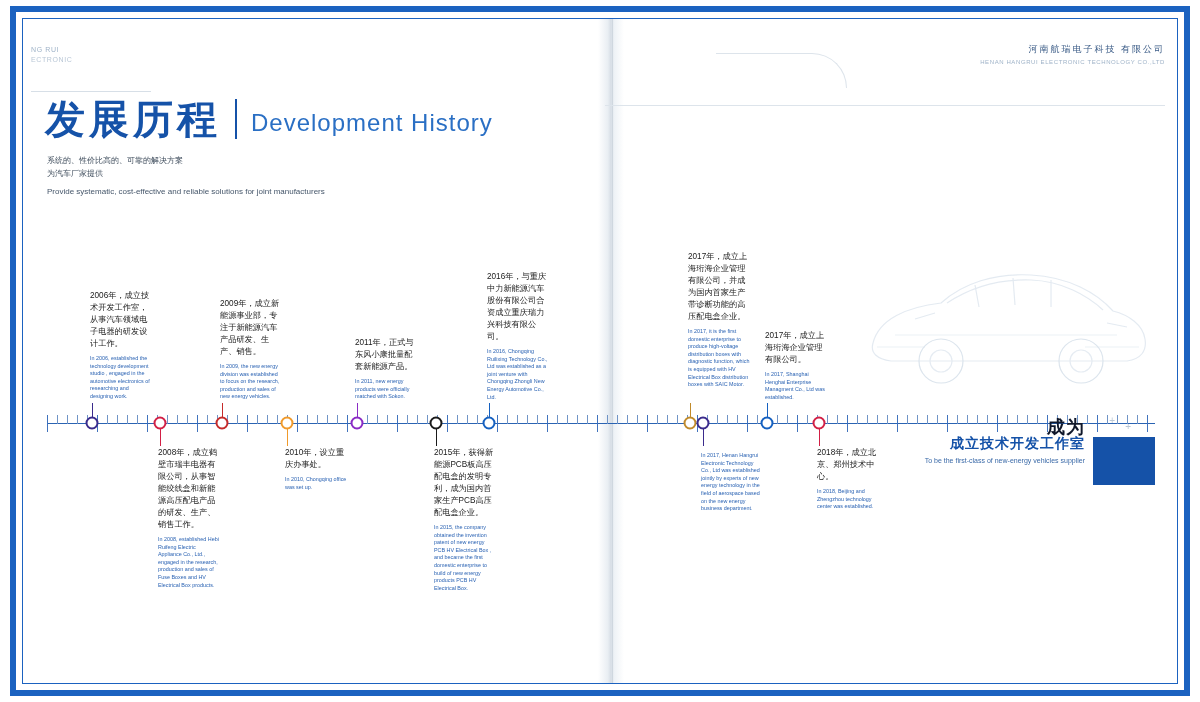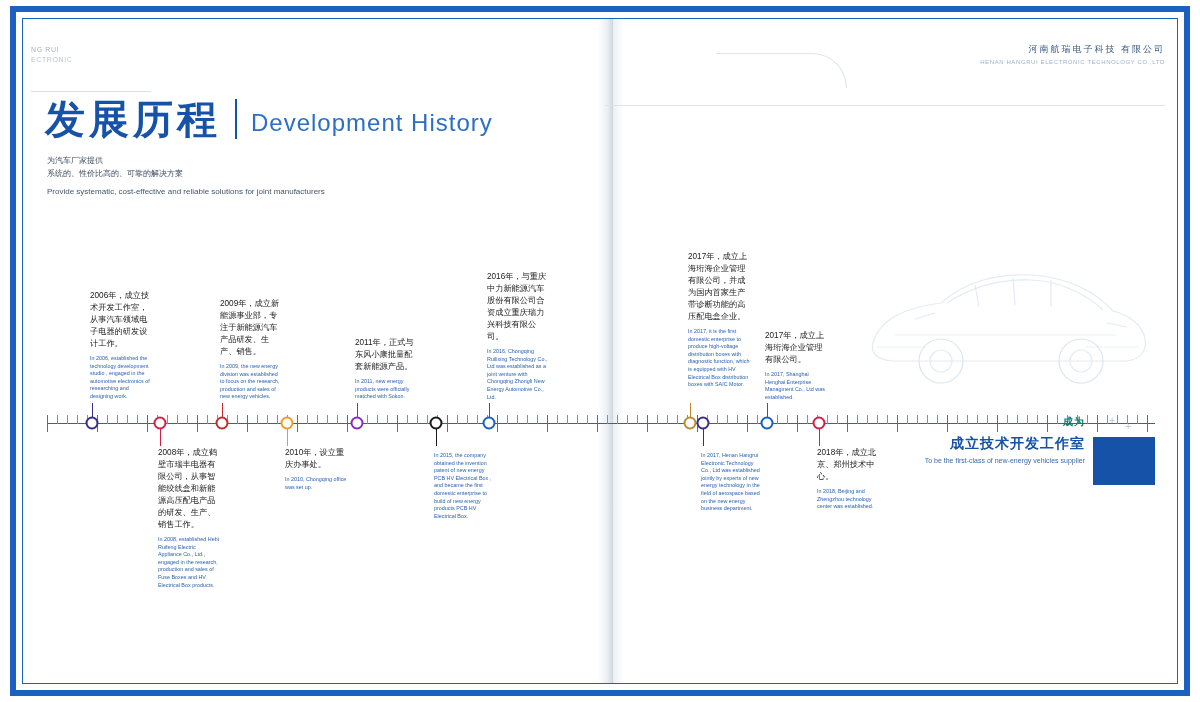--- a/index.html
+++ b/index.html
@@ -58,21 +58,21 @@
   .card.above{text-align:left;}
   .card.below{text-align:left;}
 
   
   .car{position:absolute;right:22px;top:196px;width:300px;height:200px;opacity:.5;}
   .car svg{display:block;}
 
   
   .banner{position:absolute;right:22px;top:418px;width:248px;height:48px;}
   .banner .bar{position:absolute;right:0;top:0;width:62px;height:48px;background:#1552a8;}
-  .banner .cn1{position:absolute;right:70px;top:-22px;font-size:10px;font-weight:bold;color:#0f766e;letter-spacing:1px;}
+  .banner .cn1{position:absolute;right:70px;top:-22px;font-size:18px;font-weight:bold;color:#0f172a;letter-spacing:1px;}
   .banner .cn2{position:absolute;right:70px;top:-2px;font-size:14px;font-weight:bold;color:#1552a8;letter-spacing:1px;white-space:nowrap;}
   .banner .en{position:absolute;right:70px;top:20px;font-size:7px;color:#3b6aa8;white-space:nowrap;}
 
   .plus{position:absolute;color:#b9c7d6;font-size:10px;}
 </style>
 </head>
 <body>
 
 <div class="page">
 
@@ -97,22 +97,22 @@
     </div>
     <div class="hdr-arc"></div>
 
     <div class="title-wrap">
       <div class="title-cn">发展历程</div>
       <div class="title-div"></div>
       <div class="title-en">Development  History</div>
     </div>
 
     <div class="subtitle">
+      <div>系统的、性价比高的、可靠的解决方案</div>
       <div>为汽车厂家提供</div>
-      <div>系统的、性价比高的、可靠的解决方案</div>
       <div class="en">Provide systematic, cost-effective and reliable solutions for joint manufacturers</div>
     </div>
 
     <div class="car">
       <svg width="300" height="200" viewBox="0 0 300 200">
         <g fill="none" stroke="#c9d6e4" stroke-width="1.2">
           <path d="M18 128 C24 104 52 92 86 88 C108 68 140 58 176 60 C214 62 242 78 258 96 C274 100 288 110 290 124 C292 136 286 144 272 146 L36 146 C22 144 15 138 18 128 Z"></path>
           <path d="M92 88 C116 72 146 64 176 65 C206 66 232 80 248 95"></path>
           <path d="M120 70 L124 92 M158 63 L160 90 M196 65 L196 92"></path>
           <path d="M40 120 L262 120" stroke="#d8e2ec"></path>
@@ -269,20 +269,21 @@
         </div>
         <div class="conn" style="left: 264px; top: 409px; height: 18px; background: rgb(240, 154, 43);"></div>
         <div class="node" style="left: 334px; top: 404px; border-color: rgb(138, 43, 197);"></div>
         <div class="card above" style="left: 332px; top: 318px;">
           <div class="cn">2011年，正式与东风小康批量配套新能源产品。</div>
           <div class="en">In 2011, new energy products were officially matched with Sokon.</div>
         </div>
         <div class="conn" style="left: 334px; top: 384px; height: 15px; background: rgb(138, 43, 197);"></div>
         <div class="node" style="left: 413px; top: 404px; border-color: rgb(26, 26, 26);"></div>
         <div class="card below" style="left: 411px; top: 428px;">
+          <div class="cn">2015年，获得新能源PCB板高压配电盒的发明专利，成为国内首家生产PCB高压配电盒企业。</div>
           <div class="en">In 2015, the company obtained the invention patent of new energy PCB HV Electrical Box , and became the first domestic enterprise to build of new energy products PCB HV Electrical Box.</div>
         </div>
         <div class="conn" style="left: 413px; top: 409px; height: 18px; background: rgb(26, 26, 26);"></div>
         <div class="node" style="left: 466px; top: 404px; border-color: rgb(21, 96, 192);"></div>
         <div class="card above" style="left: 464px; top: 252px;">
           <div class="cn">2016年，与重庆中力新能源汽车股份有限公司合资成立重庆瑞力兴科技有限公司。</div>
           <div class="en">In 2016, Chongqing Ruilixing Technology Co., Ltd was established as a joint venture with Chongqing Zhongli New Energy Automotive Co., Ltd.</div>
         </div>
         <div class="conn" style="left: 466px; top: 384px; height: 15px; background: rgb(21, 96, 192);"></div>
         <div class="node" style="left: 667px; top: 404px; border-color: rgb(192, 138, 43);"></div>

